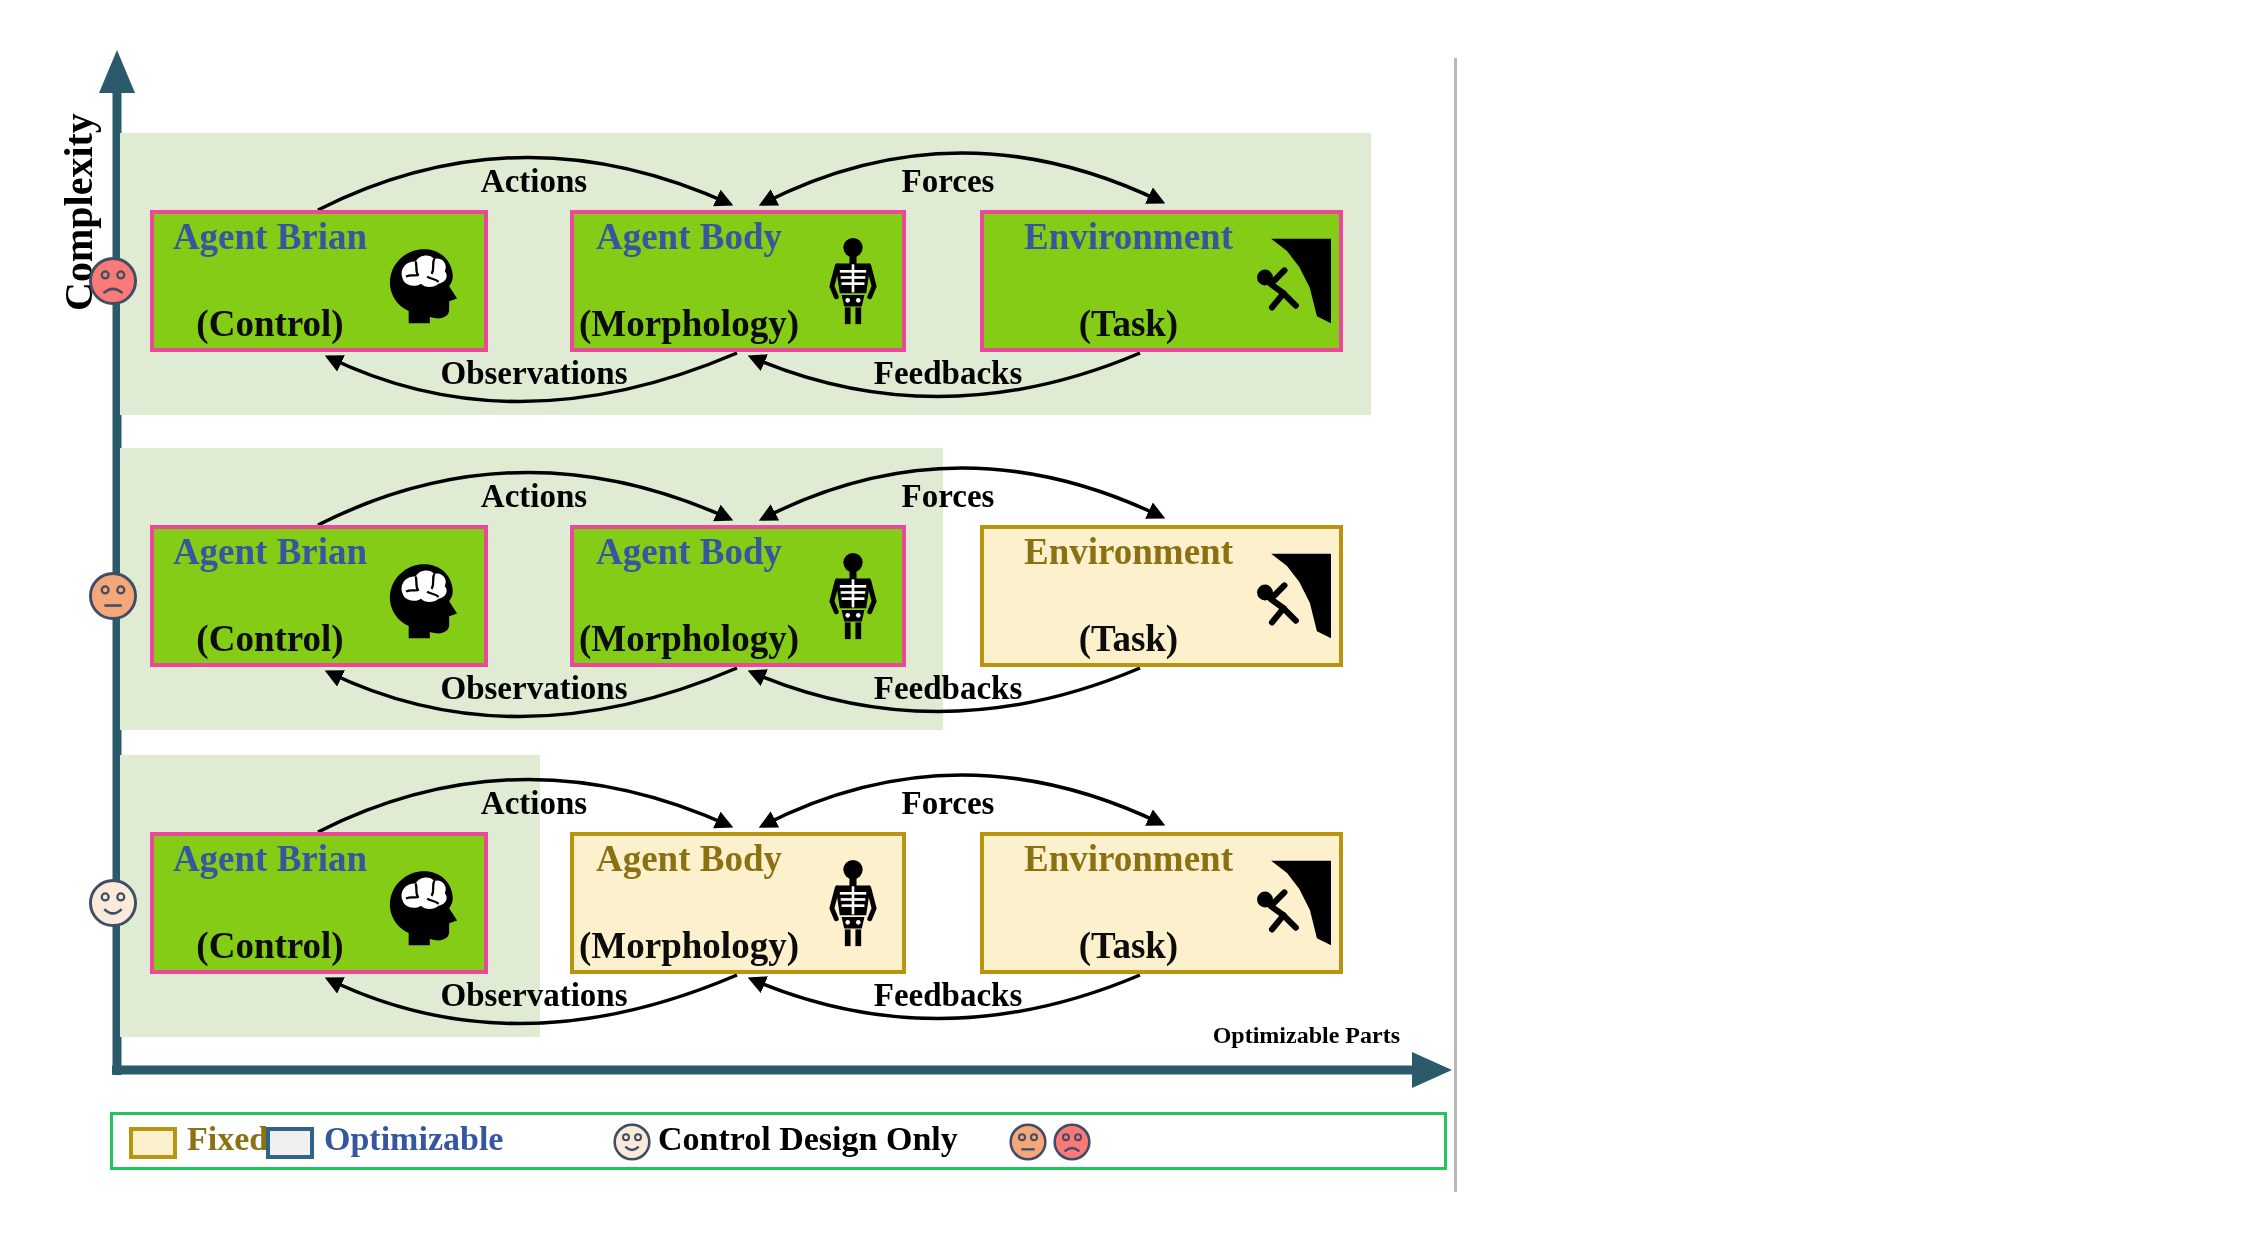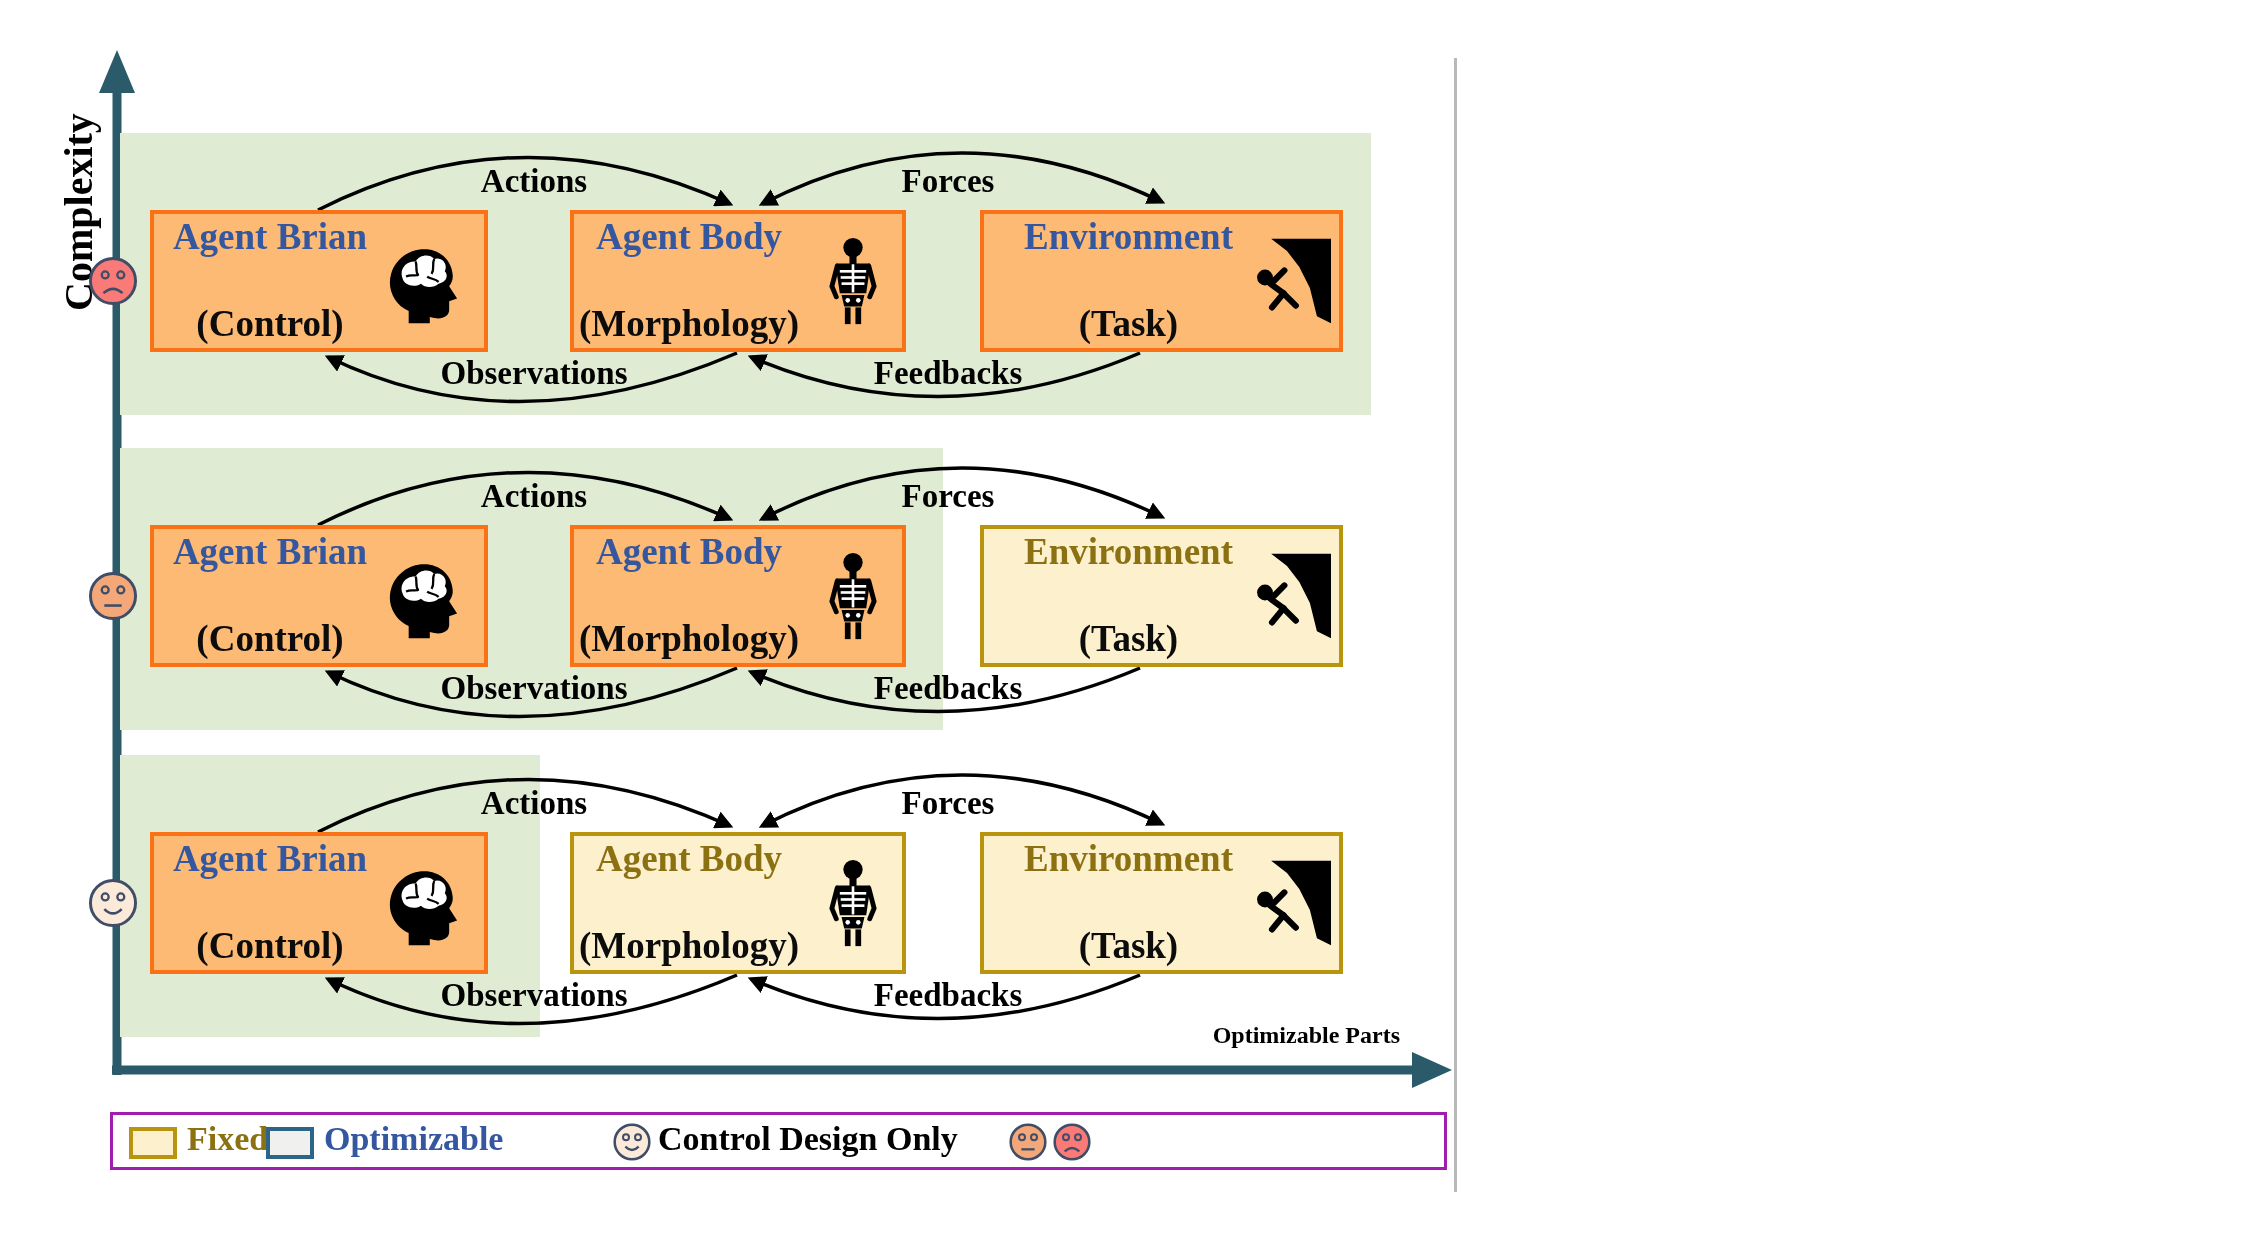--- a/index.html
+++ b/index.html
@@ -31,37 +31,37 @@
   .al-top{top:30px;} .al-bottom{top:222px;}
   .al-actions,.al-observations{left:534px;} .al-forces,.al-feedbacks{left:948px;}
   
   .box{
     position:absolute;top:77px;height:142px;box-sizing:border-box;
     display:flex;align-items:center;justify-content:center;gap:10px;padding:0 8px;
   }
   .box-brian{left:150px;width:338px;}
   .box-body{left:570px;width:336px;}
   .box-env{left:980px;width:363px;justify-content:flex-end;}
-  .box.optimizable{background:#fdba74;border:4px solid #f97316;}
+  .box.optimizable{background:#84cc16;border:4px solid #ec4899;}
   .box.fixed{background:#fcf1cc;border:4px solid #b8940f;}
   .box-text{text-align:center;line-height:1.1;}
   .box-title{font-size:37px;font-weight:700;}
   .optimizable .box-title{color:#3457a0;}
   .fixed .box-title{color:#8c7113;}
   .box-subtitle{font-size:37px;font-weight:700;color:#0c0c0c;margin-top:46px;}
   .icon{width:88px;height:100px;flex:0 0 auto;}
   
   .face{position:absolute;left:87px;top:122px;width:52px;height:52px;}
   .legend-face{width:40px;height:40px;}
   .f-red{fill:#f97a76;} .f-orange{fill:#f4a879;} .f-pale{fill:#fbe9da;}
   .f-line{stroke:#3f4d66;fill:none;}
   
   .legend{
     position:absolute;left:110px;top:1112px;width:1337px;height:58px;
-    background:#ffffff;border:3px solid #a21caf;box-sizing:border-box;
+    background:#ffffff;border:3px solid #22c55e;box-sizing:border-box;
   }
   .legend-item{position:absolute;top:50%;transform:translateY(-54%);font-size:34px;font-weight:700;white-space:nowrap;}
   .swatch{position:absolute;top:12px;width:48px;height:32px;box-sizing:border-box;}
   .swatch-fixed{left:16px;border:4px solid #b8940f;background:#fcf1cc;}
   .swatch-opt{left:153px;border:4px solid #2c6587;background:#f0f0ef;}
   .lbl-fixed{left:74px;color:#8c7113;}
   .lbl-opt{left:211px;color:#3457a0;}
   .lbl-control{left:545px;color:#000;}
   .lbl-codesign{left:984px;color:#000;}
   .lg-face-pale{position:absolute;left:499px;top:7px;}

